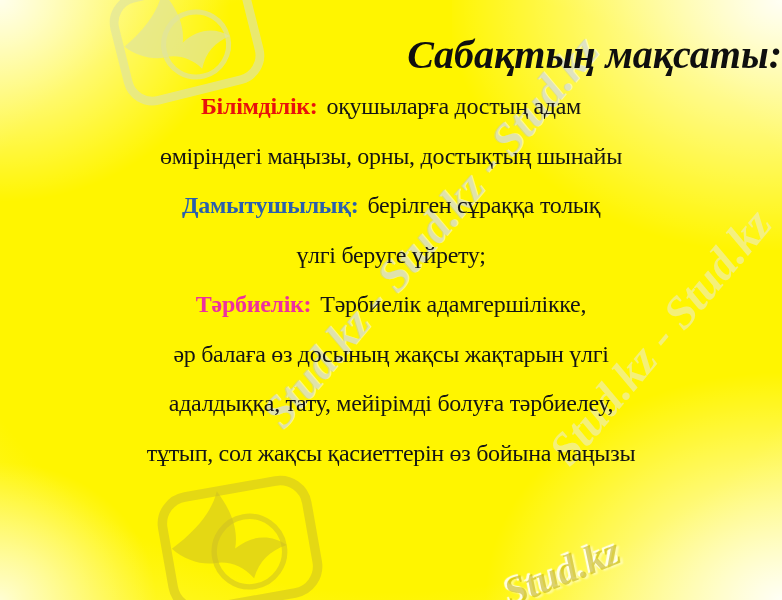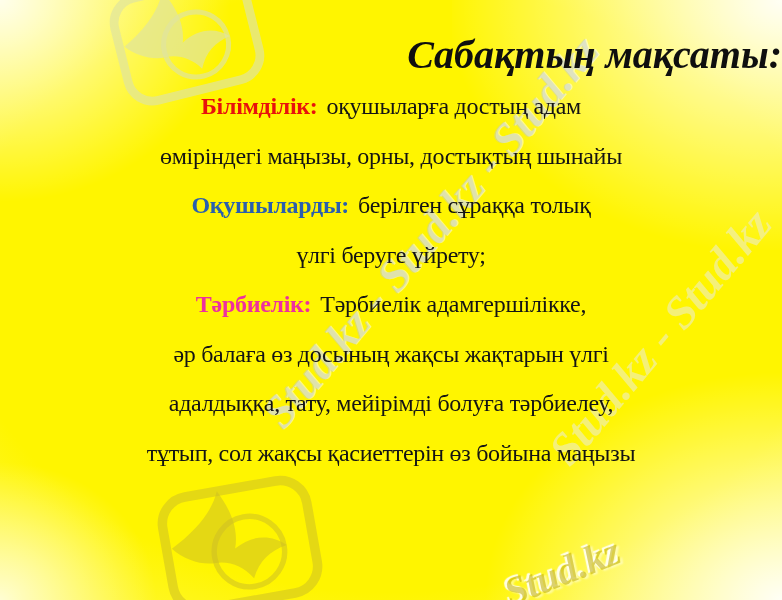--- a/index.html
+++ b/index.html
@@ -110,21 +110,21 @@
       <path d="M10 42 C30 32 44 20 50 6 C58 22 61 36 56 50 C70 42 84 44 94 54 C81 56 72 62 66 74 C60 64 50 58 40 58 C30 58 18 52 10 42 Z" fill="currentColor"></path>
     </svg>
   </div>
 
   <div class="content">
     <h1 class="title">Сабақтың мақсаты:</h1>
 
     <p class="line"><span class="label" style="color: rgb(232, 18, 12);">Білімділік:</span><span>оқушыларға достың адам</span></p>
     <p class="line">өміріндегі маңызы, орны, достықтың шынайы</p>
 
-    <p class="line"><span class="label" style="color: rgb(42, 95, 174);">Оқушыларды:</span><span>берілген сұраққа толық</span></p>
+    <p class="line"><span class="label" style="color: rgb(42, 95, 174);">Дамытушылық:</span><span>берілген сұраққа толық</span></p>
     <p class="line">үлгі беруге үйрету;</p>
 
     <p class="line"><span class="label" style="color: rgb(238, 47, 159);">Тәрбиелік:</span><span>Тәрбиелік адамгершілікке,</span></p>
     <p class="line">әр балаға өз досының жақсы жақтарын үлгі</p>
     <p class="line">адалдыққа, тату, мейірімді болуға тәрбиелеу,</p>
     <p class="line">тұтып, сол жақсы қасиеттерін өз бойына маңызы</p>
   </div>
 
 </div>
 

